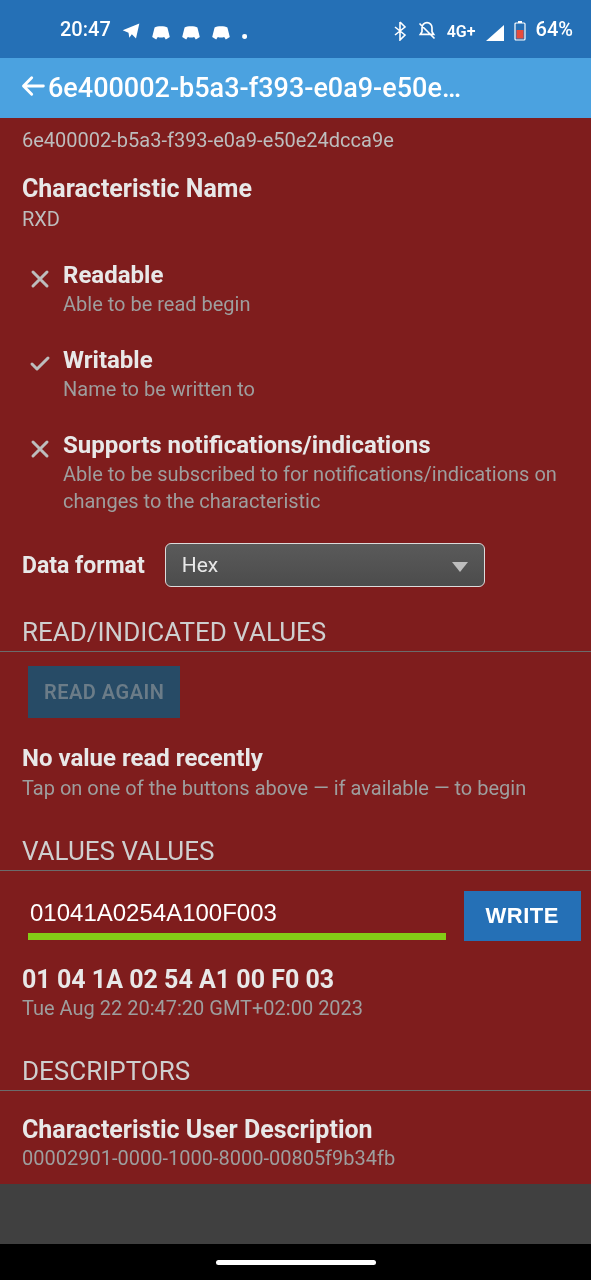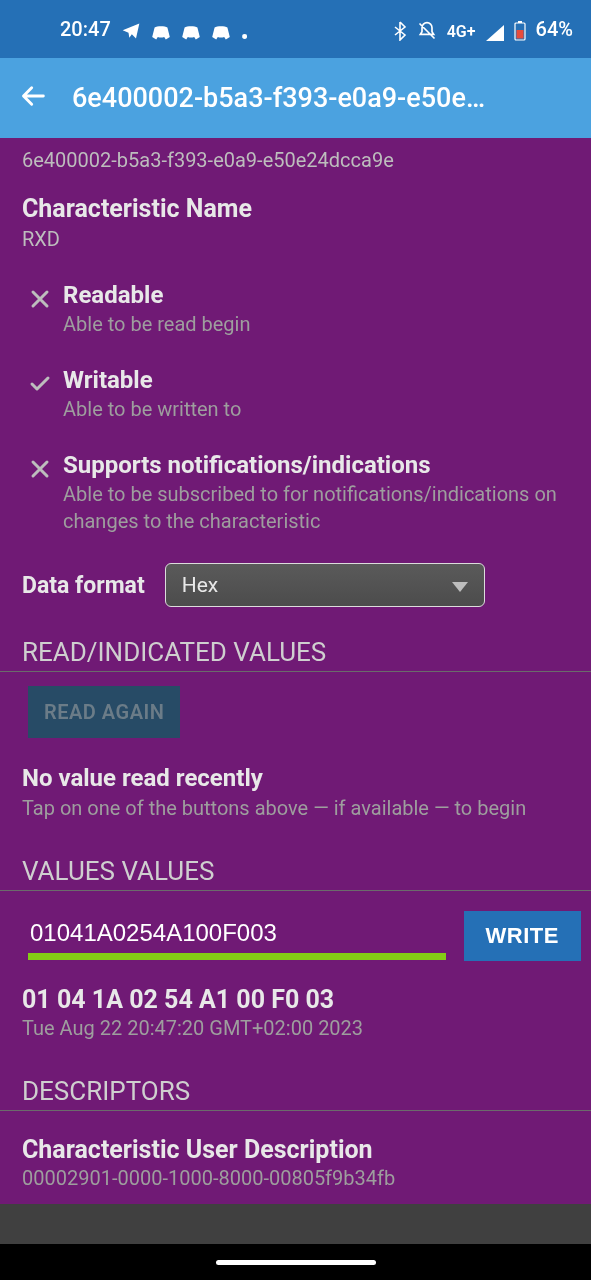--- a/index.html
+++ b/index.html
@@ -16,39 +16,38 @@
     align-items: center;
     justify-content: space-between;
     padding: 0 18px;
     font-size: 20px;
     font-weight: 500;
     color: #fff;
   }
   .status-left, .status-right { display: flex; align-items: flex-end; gap: 10px; margin-left: 42px; }
   .status-icon { display: inline-flex; }
   .app-bar {
-    height: 80px;
+    height: 60px;
     background: #4ba2e0;
     display: flex;
     align-items: center;
     padding: 0 20px;
-    gap: 24px;
   }
   .app-title {
     font-size: 27px;
     font-weight: 500;
     color: #fff;
     white-space: nowrap;
     overflow: hidden;
     text-overflow: ellipsis;
     flex: 1;
   }
   .back-arrow { color: #fff; }
   .content {
-    background: #701a75;
+    background: #7f1d1d;
     padding: 0 0 0 0;
   }
   .uuid-line {
     font-size: 20px;
     color: #bdbdbd;
     padding: 10px 22px 22px 22px;
   }
   .section-pad { padding: 0 22px; }
   .char-name-label {
     font-size: 25px;
@@ -295,21 +294,21 @@
     </div>
 
     <div class="cap-row">
       <div class="cap-icon">
         <svg width="28" height="24" viewBox="0 0 24 24" fill="none" stroke="#bdbdbd" stroke-width="3" stroke-linecap="round" stroke-linejoin="round">
             <path d="M4 12l5 5L20 6"></path>
           </svg>
       </div>
       <div class="cap-text">
         <div class="cap-title">Writable</div>
-        <div class="cap-desc">Able to be written to</div>
+        <div class="cap-desc">Name to be written to</div>
       </div>
     </div>
 
     <div class="cap-row">
       <div class="cap-icon">
         <svg width="24" height="24" viewBox="0 0 24 24" stroke="#bdbdbd" stroke-width="3" stroke-linecap="round">
             <path d="M5 5l14 14M19 5L5 19"></path>
           </svg>
       </div>
       <div class="cap-text">

